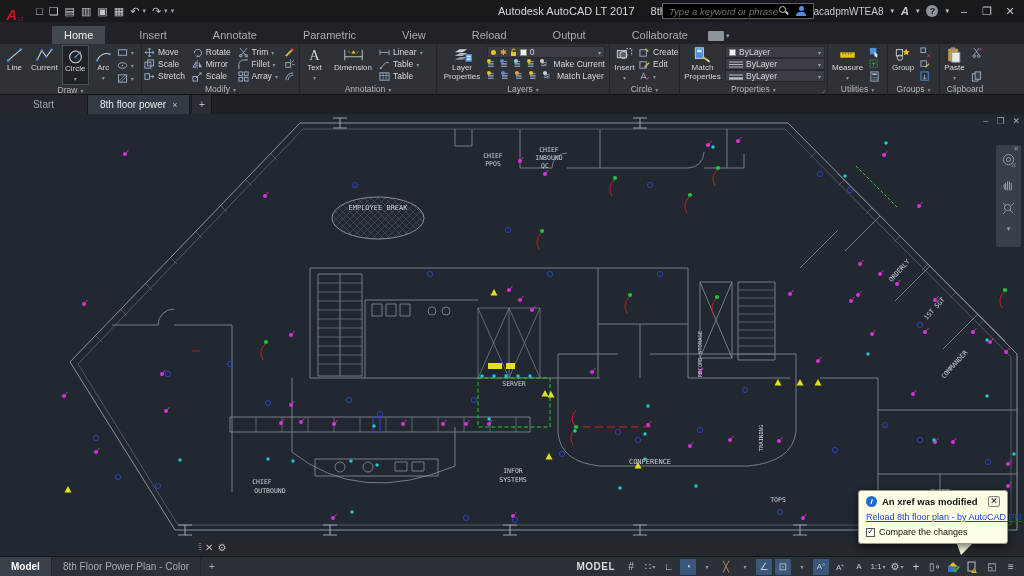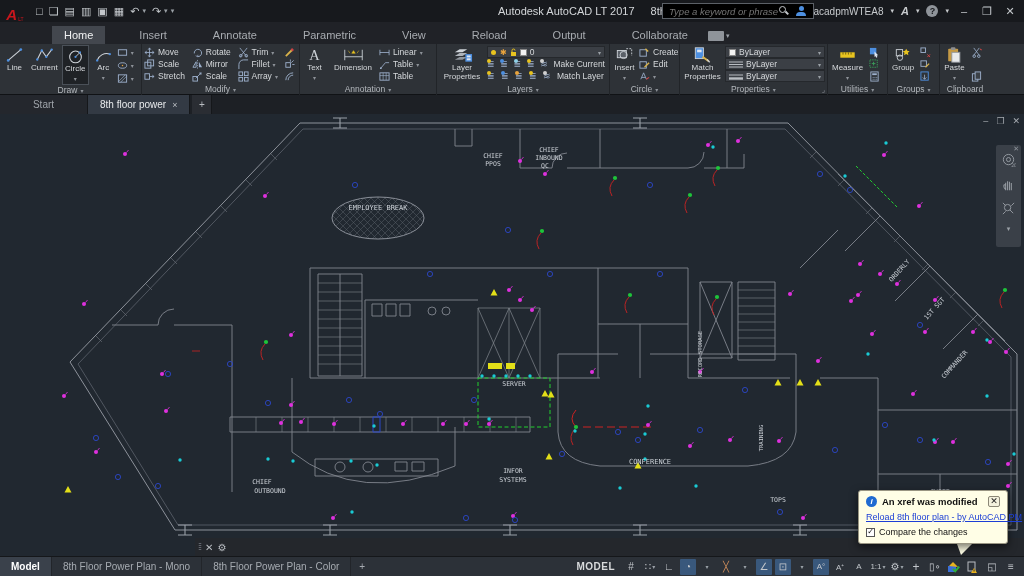--- a/index.html
+++ b/index.html
@@ -992,21 +992,20 @@
         <span class="box">✓</span>
         <span>Compare the changes</span>
       </div>
     </div>
     <div class="xref-tail"></div>
   </div>
 
   <div class="statusbar">
     <div class="ltabs">
       <span class="ltab active">Model</span>
-      <span class="ltab">8th Floor Power Plan - Mono</span>
       <span class="ltab">8th Floor Power Plan - Color</span>
       <span class="ltab-plus">+</span>
     </div>
     <div class="sticons">
       <span class="modeltag">MODEL</span>
       <span class="sic">#</span>
       <span class="sic">∷<span class="dd">▾</span></span>
       <span class="sic">∟</span>
       <span class="sic on">◔</span>
       <span class="sic">

